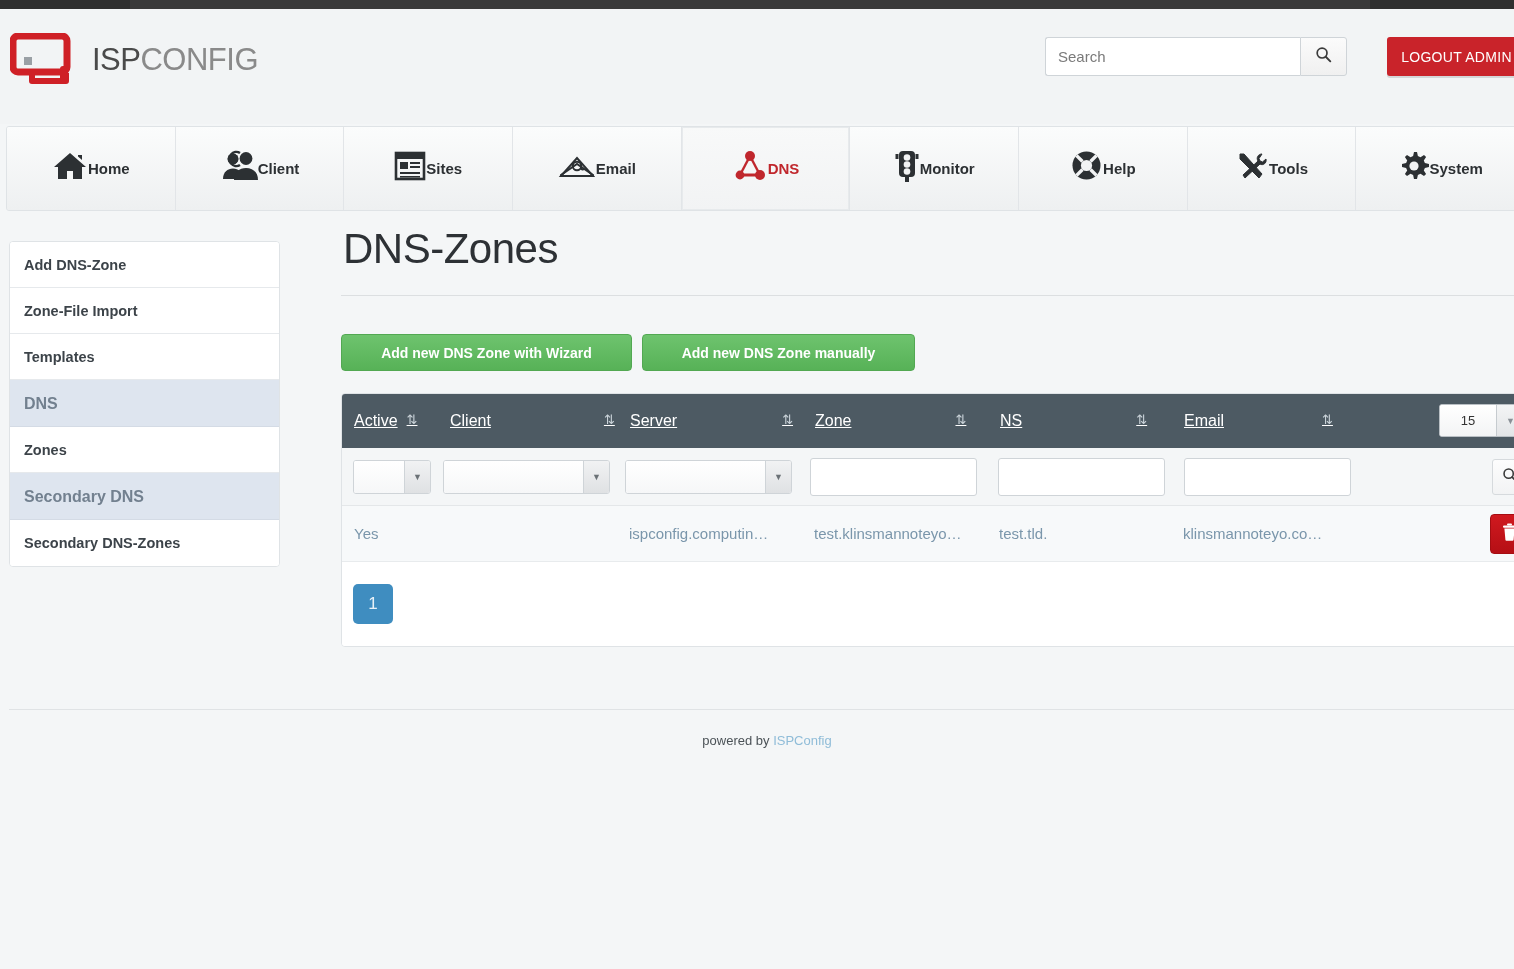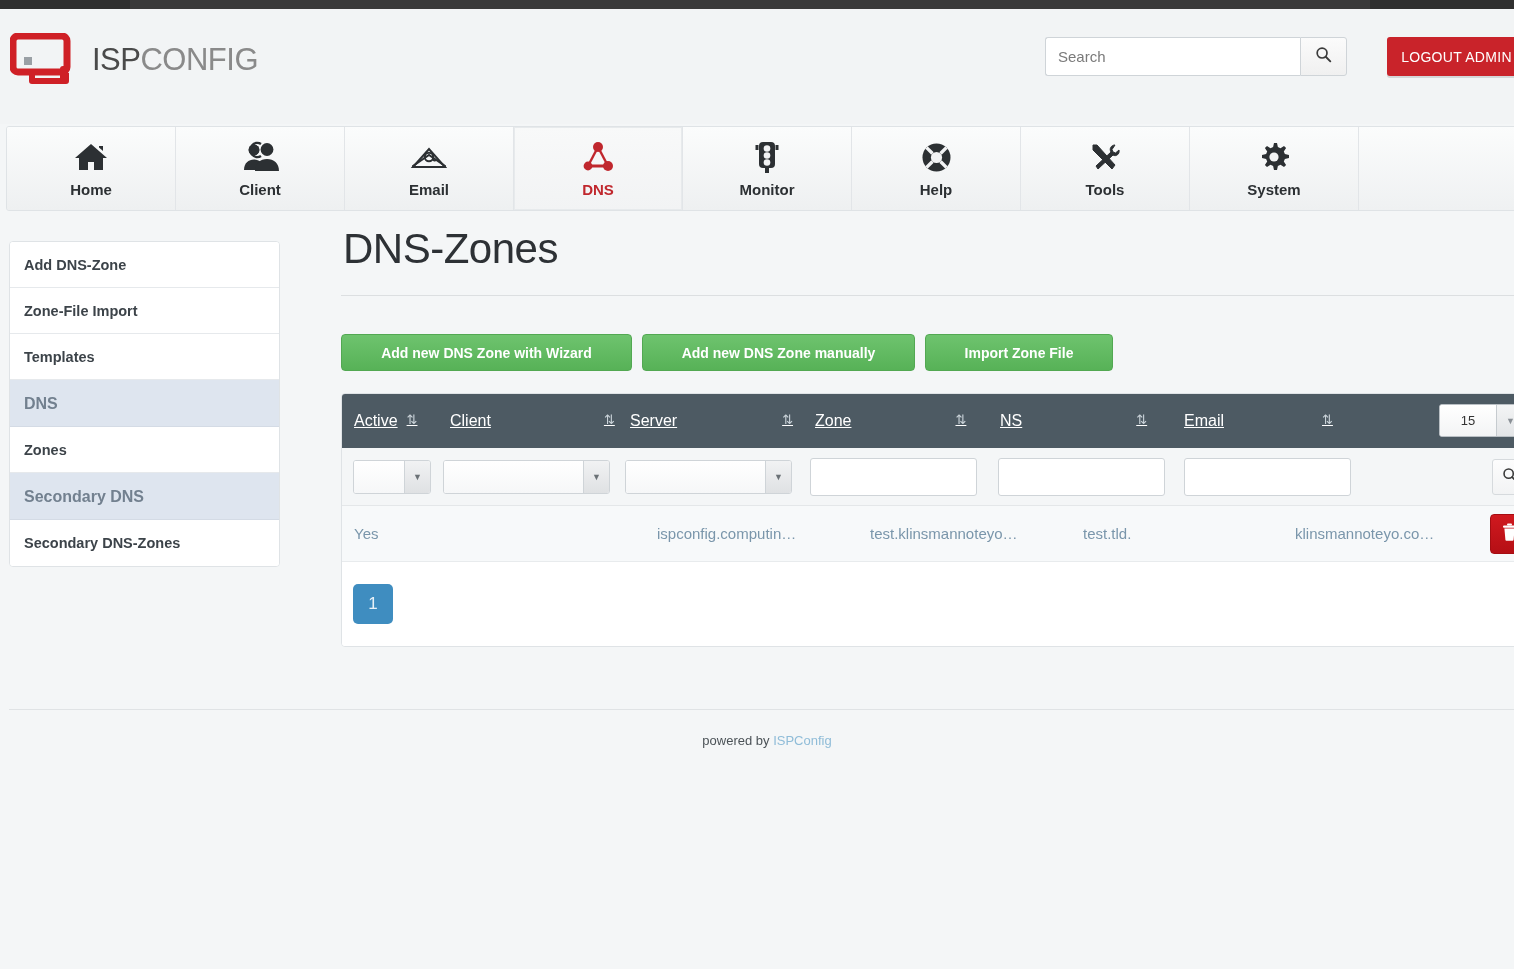--- a/index.html
+++ b/index.html
@@ -82,21 +82,21 @@
     width: 1520px; height: 85px;
     display: flex;
     border: 1px solid #dfe3e6;
     border-radius: 3px;
     background: linear-gradient(#fbfcfc,#eff1f2);
     overflow: hidden;
   }
   .nav-item {
     width: 169px; height: 83px;
     border-right: 1px solid #e2e5e8;
-    display: flex; flex-direction: column;
+    display: flex; flex-direction: row;
     align-items: center; justify-content: center;
     cursor: pointer;
     background: linear-gradient(#fbfcfc,#eef0f1);
   }
   .nav-item.active {
     background: linear-gradient(#f8f9f9,#f2f3f4);
     box-shadow: inset 0 0 0 1px #e7eaec;
   }
   .nav-icon { height: 36px; display:flex; align-items:center; justify-content:center; margin-bottom: 6px;}
   .nav-label {
@@ -245,21 +245,20 @@
     height: 56px;
     background: #f7f9fa;
     display: flex; align-items: center;
     border-bottom: 1px solid #e8ebed;
     position: relative;
   }
   .cell {
     font-size: 15px; color: #7a96ab;
     white-space: nowrap; overflow: hidden; text-overflow: ellipsis;
     cursor: pointer;
-    margin-left: 28px;
   }
   .del-btn {
     position: absolute; right: 12px; top: 8px;
     width: 38px; height: 40px;
     background: linear-gradient(#d0191f,#b50f15);
     border: 1px solid #a50d12;
     border-radius: 4px;
     display: flex; align-items: center; justify-content: center;
     cursor: pointer;
   }
@@ -346,20 +345,34 @@
         <path d="M3 29 c0-7 4.6-10.5 10-10.5 S23 22 23 29 Z"></path>
         <circle cx="26" cy="8.5" r="6.4"></circle>
         <path d="M14 30 c0-8 5.4-12 12-12 s12 4 12 12 Z"></path>
         <circle cx="13" cy="9" r="5.4" fill="#2c3033"></circle>
         <path d="M20 3 a7 7 0 1 0 0 12" fill="none" stroke="#2c3033" stroke-width="2.6"></path>
       </svg>
     </span>
     <span class="nav-label">Client</span>
   </div>
 
+  <div class="nav-item">
+    <span class="nav-icon">
+      <svg width="32" height="32" viewBox="0 0 32 32">
+        <rect x="2" y="3" width="28" height="26" fill="none" stroke="#2c3033" stroke-width="2.6"></rect>
+        <rect x="2" y="3" width="28" height="6" fill="#2c3033"></rect>
+        <rect x="6" y="12" width="8" height="7" fill="#2c3033"></rect>
+        <rect x="16" y="12" width="10" height="2" fill="#2c3033"></rect>
+        <rect x="16" y="16" width="10" height="2" fill="#2c3033"></rect>
+        <rect x="6" y="22" width="20" height="2" fill="#2c3033"></rect>
+        <rect x="6" y="26" width="20" height="1.6" fill="#2c3033"></rect>
+      </svg>
+    </span>
+    <span class="nav-label">Sites</span>
+  </div>
 
   <div class="nav-item">
     <span class="nav-icon">
       <svg width="38" height="32" viewBox="0 0 38 32" fill="none" stroke="#2c3033" stroke-width="2">
         <path d="M3 26 L19 8 L35 26 Z"></path>
         <path d="M3 26 L35 26 L35 25 L19 14 L3 25 Z"></path>
         <circle cx="19" cy="16" r="4.2"></circle>
         <path d="M23 13 v5.5 a2 2 0 0 0 3 .5"></path>
       </svg>
     </span>
@@ -438,21 +451,20 @@
 </div>
 
 <div class="content">
 
   <h1 class="page-title">DNS-Zones</h1>
   <div class="title-rule"></div>
 
   <div class="btn-row">
     <div class="btn-green" style="width:291px">Add new DNS Zone with Wizard</div>
     <div class="btn-green" style="width:273px">Add new DNS Zone manually</div>
-    <div class="btn-green" style="width:188px">Import Zone File</div>
   </div>
 
   <div class="panel">
 
     <div class="thead">
       <div class="th" style="margin-left:12px; width:96px">
         <span>Active</span>
         <span class="sort-ico">⇅</span>
       </div>
       <div class="th" style="width:180px">

